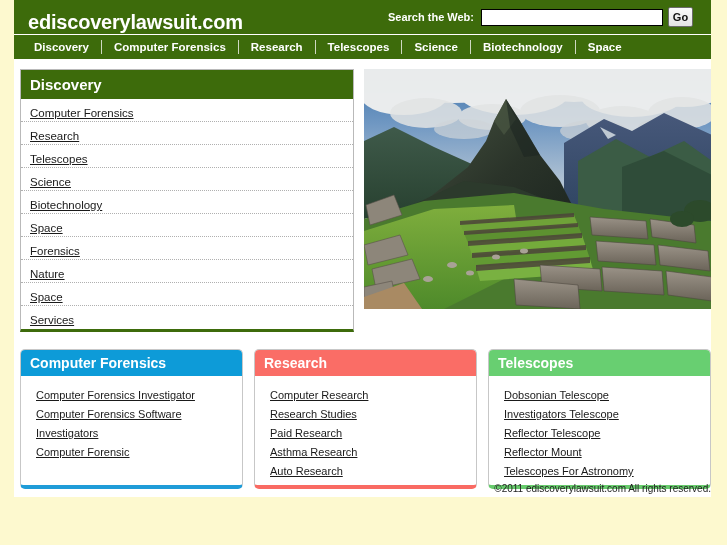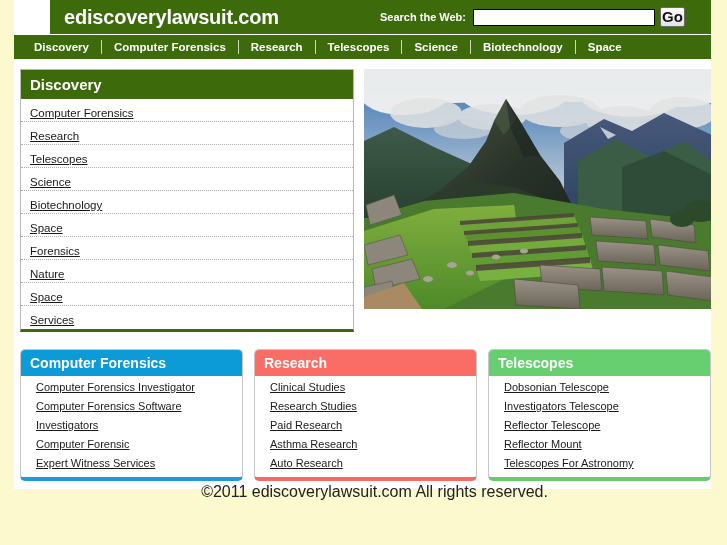--- a/index.html
+++ b/index.html
@@ -30,34 +30,33 @@
     background: #ffffff;
     padding-bottom: 8px;
   }
 
   
   #topbar {
     position: relative;
     height: 34px;
     background: #3d6b0b;
     display: flex;
-    align-items: center;
-    margin-left: 36px;
+    align-items: flex-end;
   }
   #site-title {
     color: #ffffff;
     font-size: 20px;
     font-weight: bold;
     letter-spacing: -0.2px;
     margin-left: 14px;
     white-space: nowrap;
   }
   #search-area {
     position: absolute;
-    right: 26px;
+    right: 18px;
     top: 0;
     height: 34px;
     display: flex;
     align-items: center;
   }
   #search-label {
     color: #ffffff;
     font-size: 11px;
     font-weight: bold;
     margin-right: 7px;
@@ -74,21 +73,21 @@
     box-sizing: border-box;
   }
   #go-button {
     margin-left: 5px;
     width: 25px;
     height: 20px;
     background: linear-gradient(#fbfbfb, #e3e3e3);
     border: 1px solid #6b6b6b;
     border-radius: 2px;
     font-family: "Liberation Sans", sans-serif;
-    font-size: 15px;
+    font-size: 11px;
     font-weight: bold;
     color: #111;
     cursor: pointer;
     padding: 0;
     line-height: 18px;
   }
 
   
   #navbar {
     height: 25px;
@@ -181,21 +180,21 @@
   }
   .card-header {
     color: #ffffff;
     font-size: 14px;
     font-weight: bold;
     padding: 5px 0 5px 9px;
   }
   .card-list {
     list-style: none;
     margin: 0;
-    padding: 0 0 2px 0;
+    padding: 8px 0 2px 0;
   }
   .card-list li {
     padding: 0 0 0 15px;
     height: 19px;
     line-height: 19px;
   }
   .card-list a {
     color: #1a1a1a;
     font-size: 11px;
     text-decoration: underline;
@@ -204,25 +203,25 @@
   .card.blue   { border-bottom: 4px solid #1f9cd8; }
   .card.red    { border-bottom: 4px solid #f96a63; }
   .card.green  { border-bottom: 4px solid #68cc6d; }
   .card.blue  .card-header { background: #0d9bd8; }
   .card.red   .card-header { background: #fa6d66; }
   .card.green .card-header { background: #68cf71; }
 
   
   #footer {
     position: absolute;
-    left: 26px;
+    left: 14px;
     top: 483px;
     width: 697px;
-    text-align: center;
-    font-size: 16px;
+    text-align: right;
+    font-size: 10px;
     color: #222222;
   }
 </style>
 </head>
 <body>
 
 <div id="page">
 
   <div id="content-wrap">
 
@@ -398,28 +397,27 @@
 
     <div id="cards-row">
 
       <div class="card blue">
         <div class="card-header">Computer Forensics</div>
         <ul class="card-list">
           <li><a>Computer Forensics Investigator</a></li>
           <li><a>Computer Forensics Software</a></li>
           <li><a>Investigators</a></li>
           <li><a>Computer Forensic</a></li>
-          <li><a>Expert Witness Services</a></li>
         </ul>
       </div>
 
       <div class="card red">
         <div class="card-header">Research</div>
         <ul class="card-list">
-          <li><a>Clinical Studies</a></li>
+          <li><a>Computer Research</a></li>
           <li><a>Research Studies</a></li>
           <li><a>Paid Research</a></li>
           <li><a>Asthma Research</a></li>
           <li><a>Auto Research</a></li>
         </ul>
       </div>
 
       <div class="card green">
         <div class="card-header">Telescopes</div>
         <ul class="card-list">

